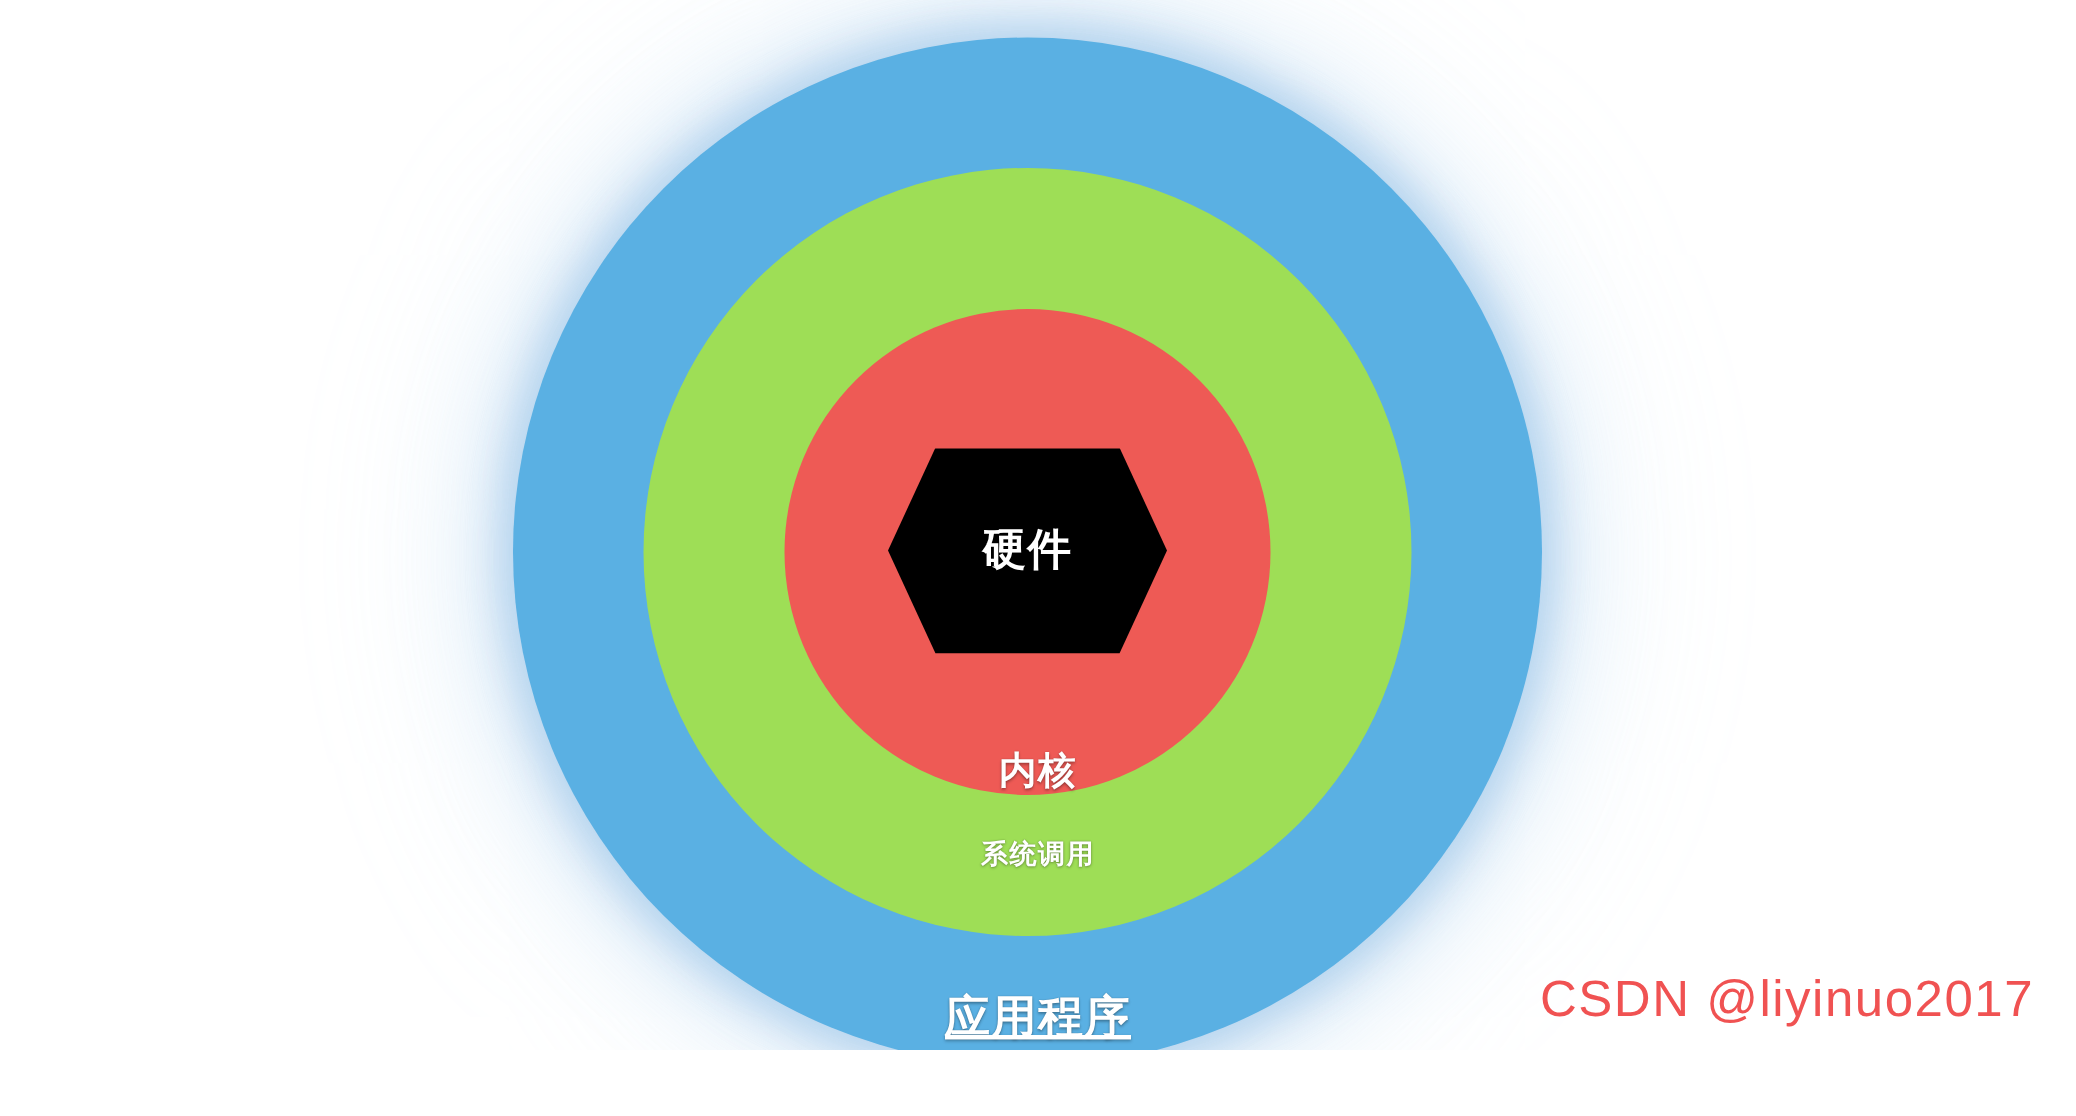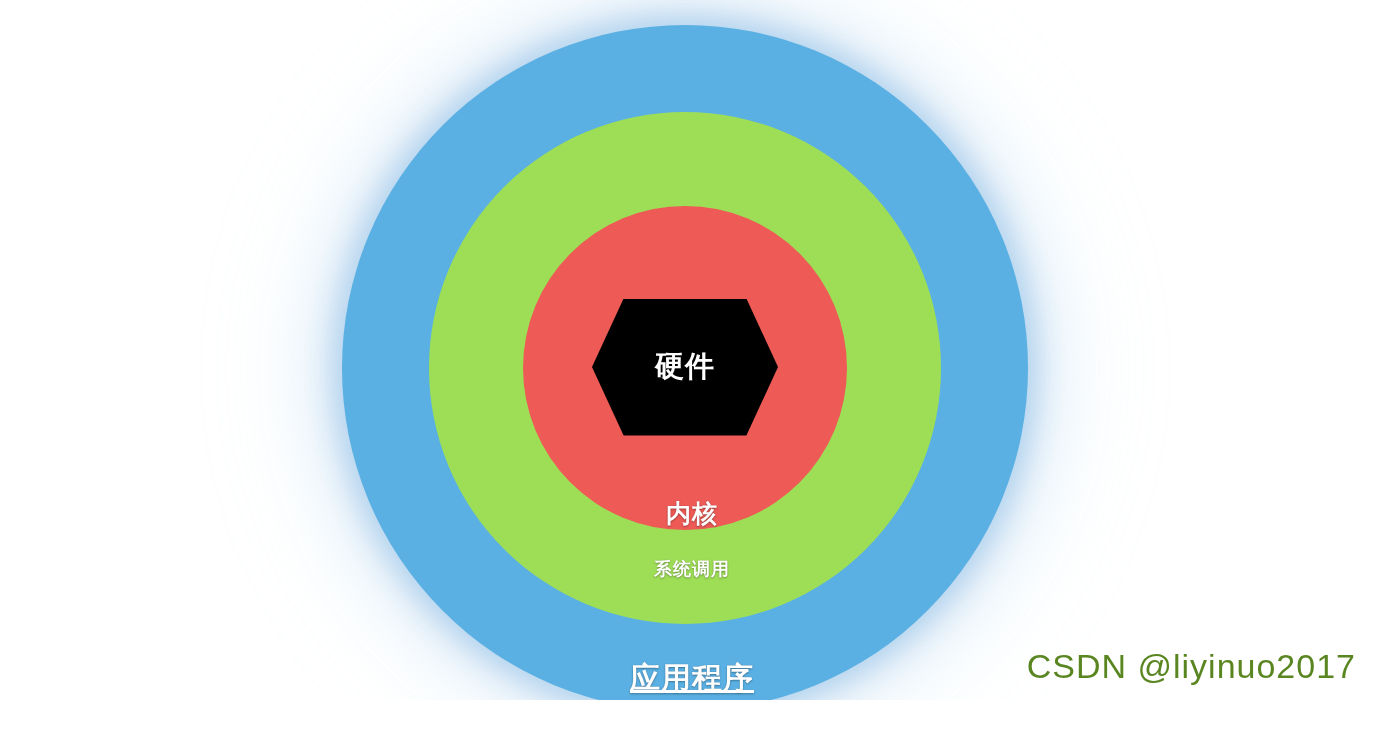--- a/index.html
+++ b/index.html
@@ -142,15 +142,15 @@
     <div id="hexagon-shape" style="background: rgb(0, 0, 0);"></div>
     <div id="hexagon-label" style="color: rgb(255, 255, 255);">硬件</div>
   </div>
 
   <div class="ring-label" id="label-kernel">内核</div>
 
   <div class="ring-label" id="label-syscall">系统调用</div>
 
   <div class="ring-label" id="label-app">应用程序</div>
 
-  <div id="watermark" style="color: #4d7c0f;">CSDN @liyinuo2017</div>
+  <div id="watermark" style="color: #ef4444;">CSDN @liyinuo2017</div>
 
 </div>
 
 </body></html>

